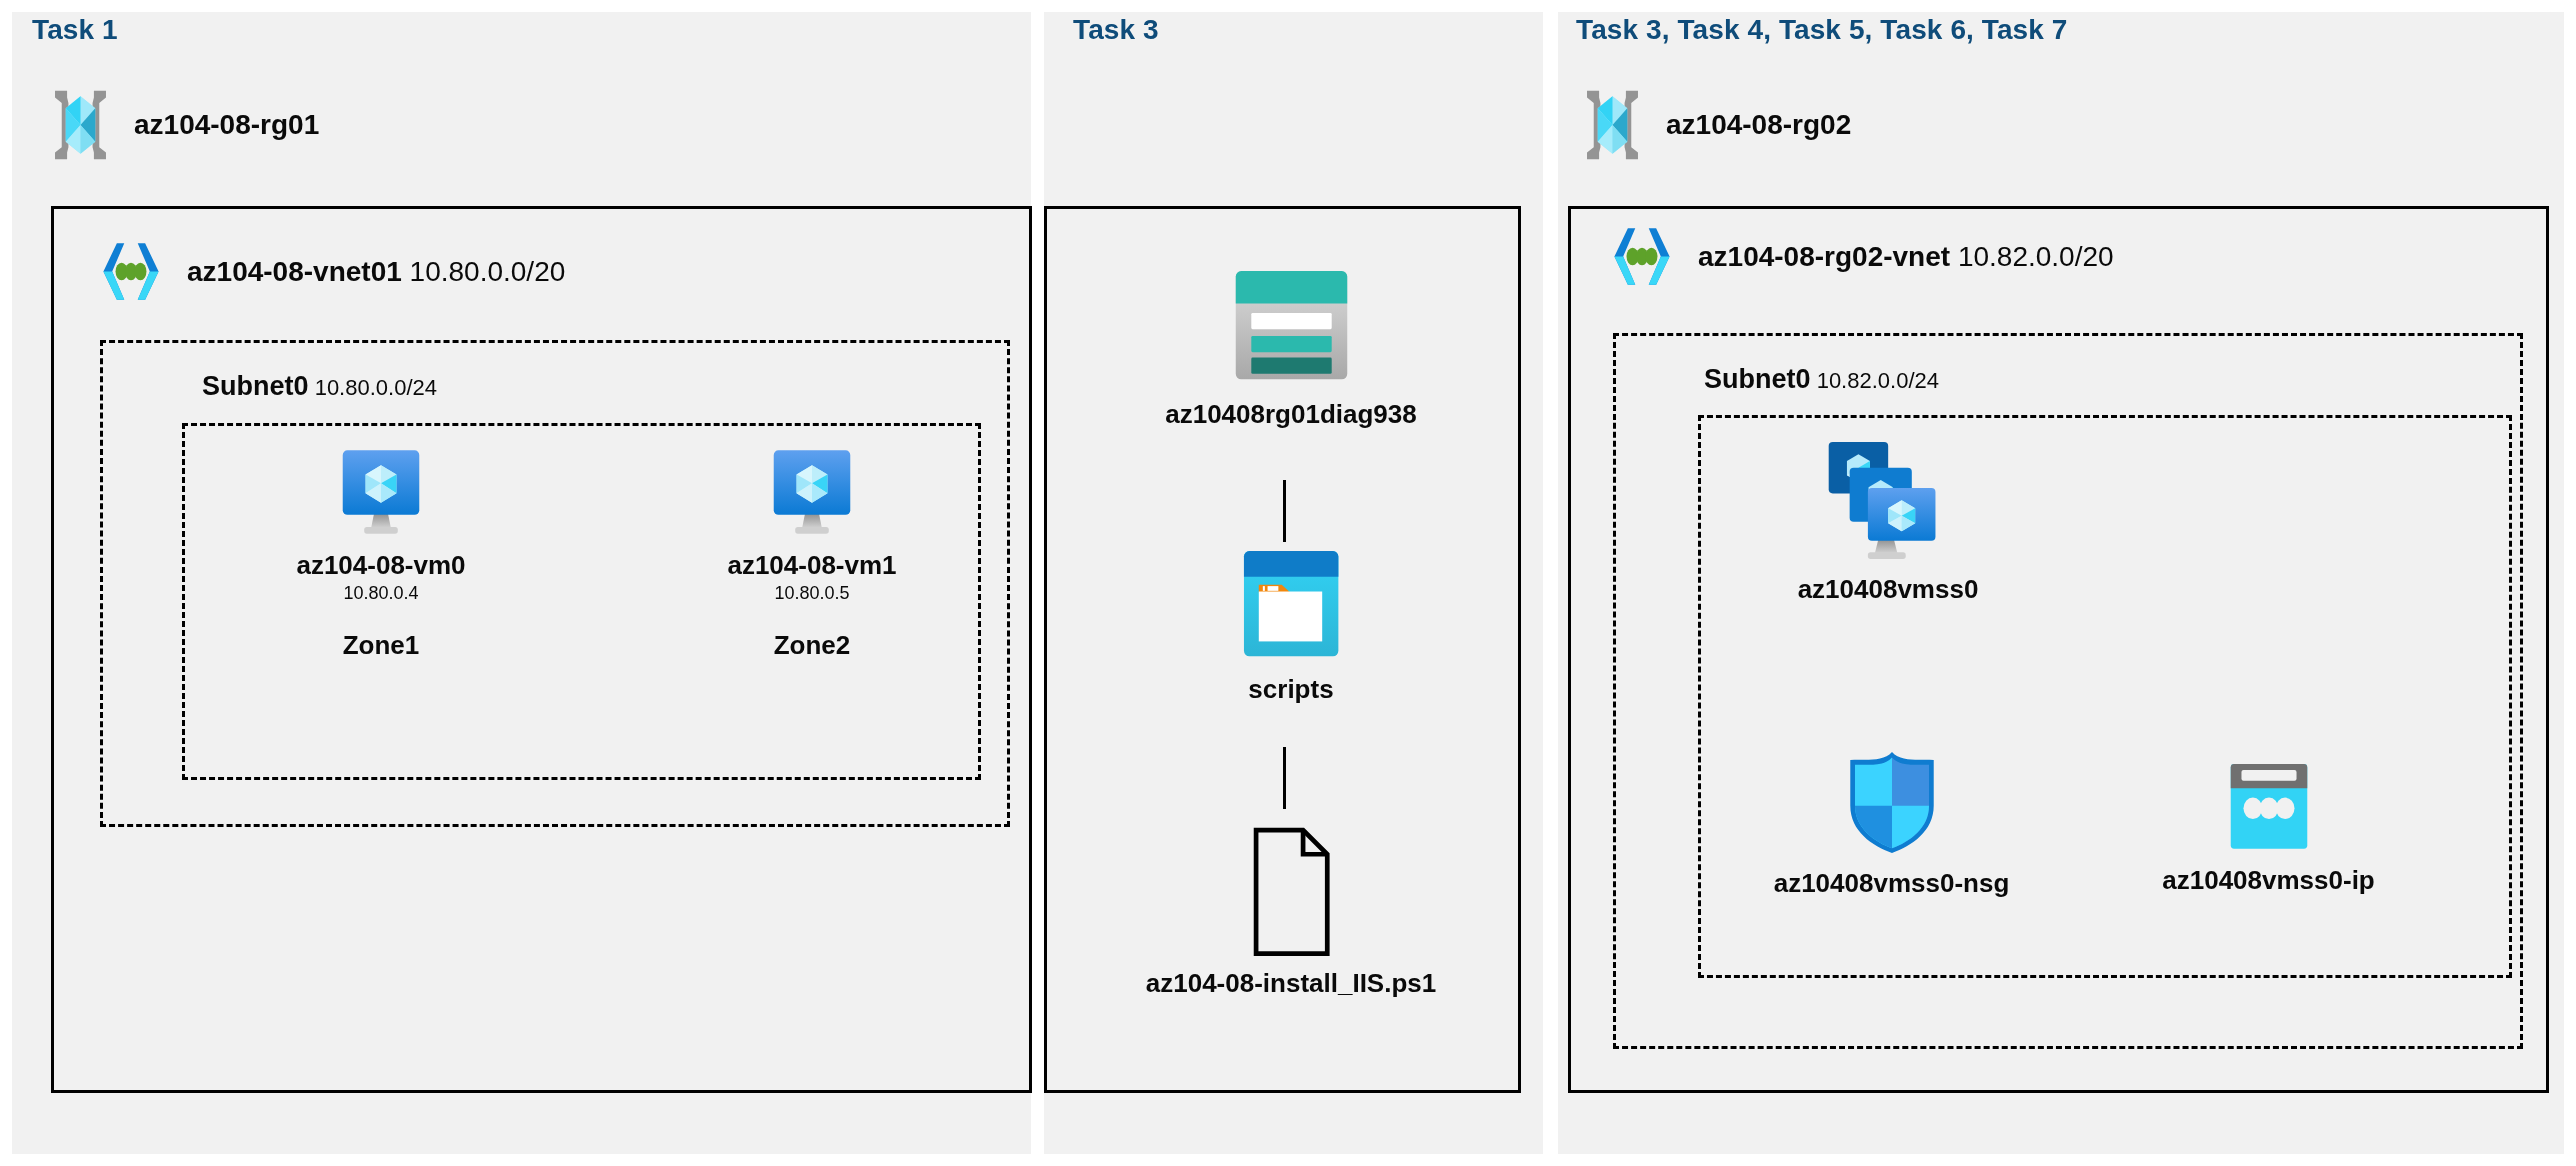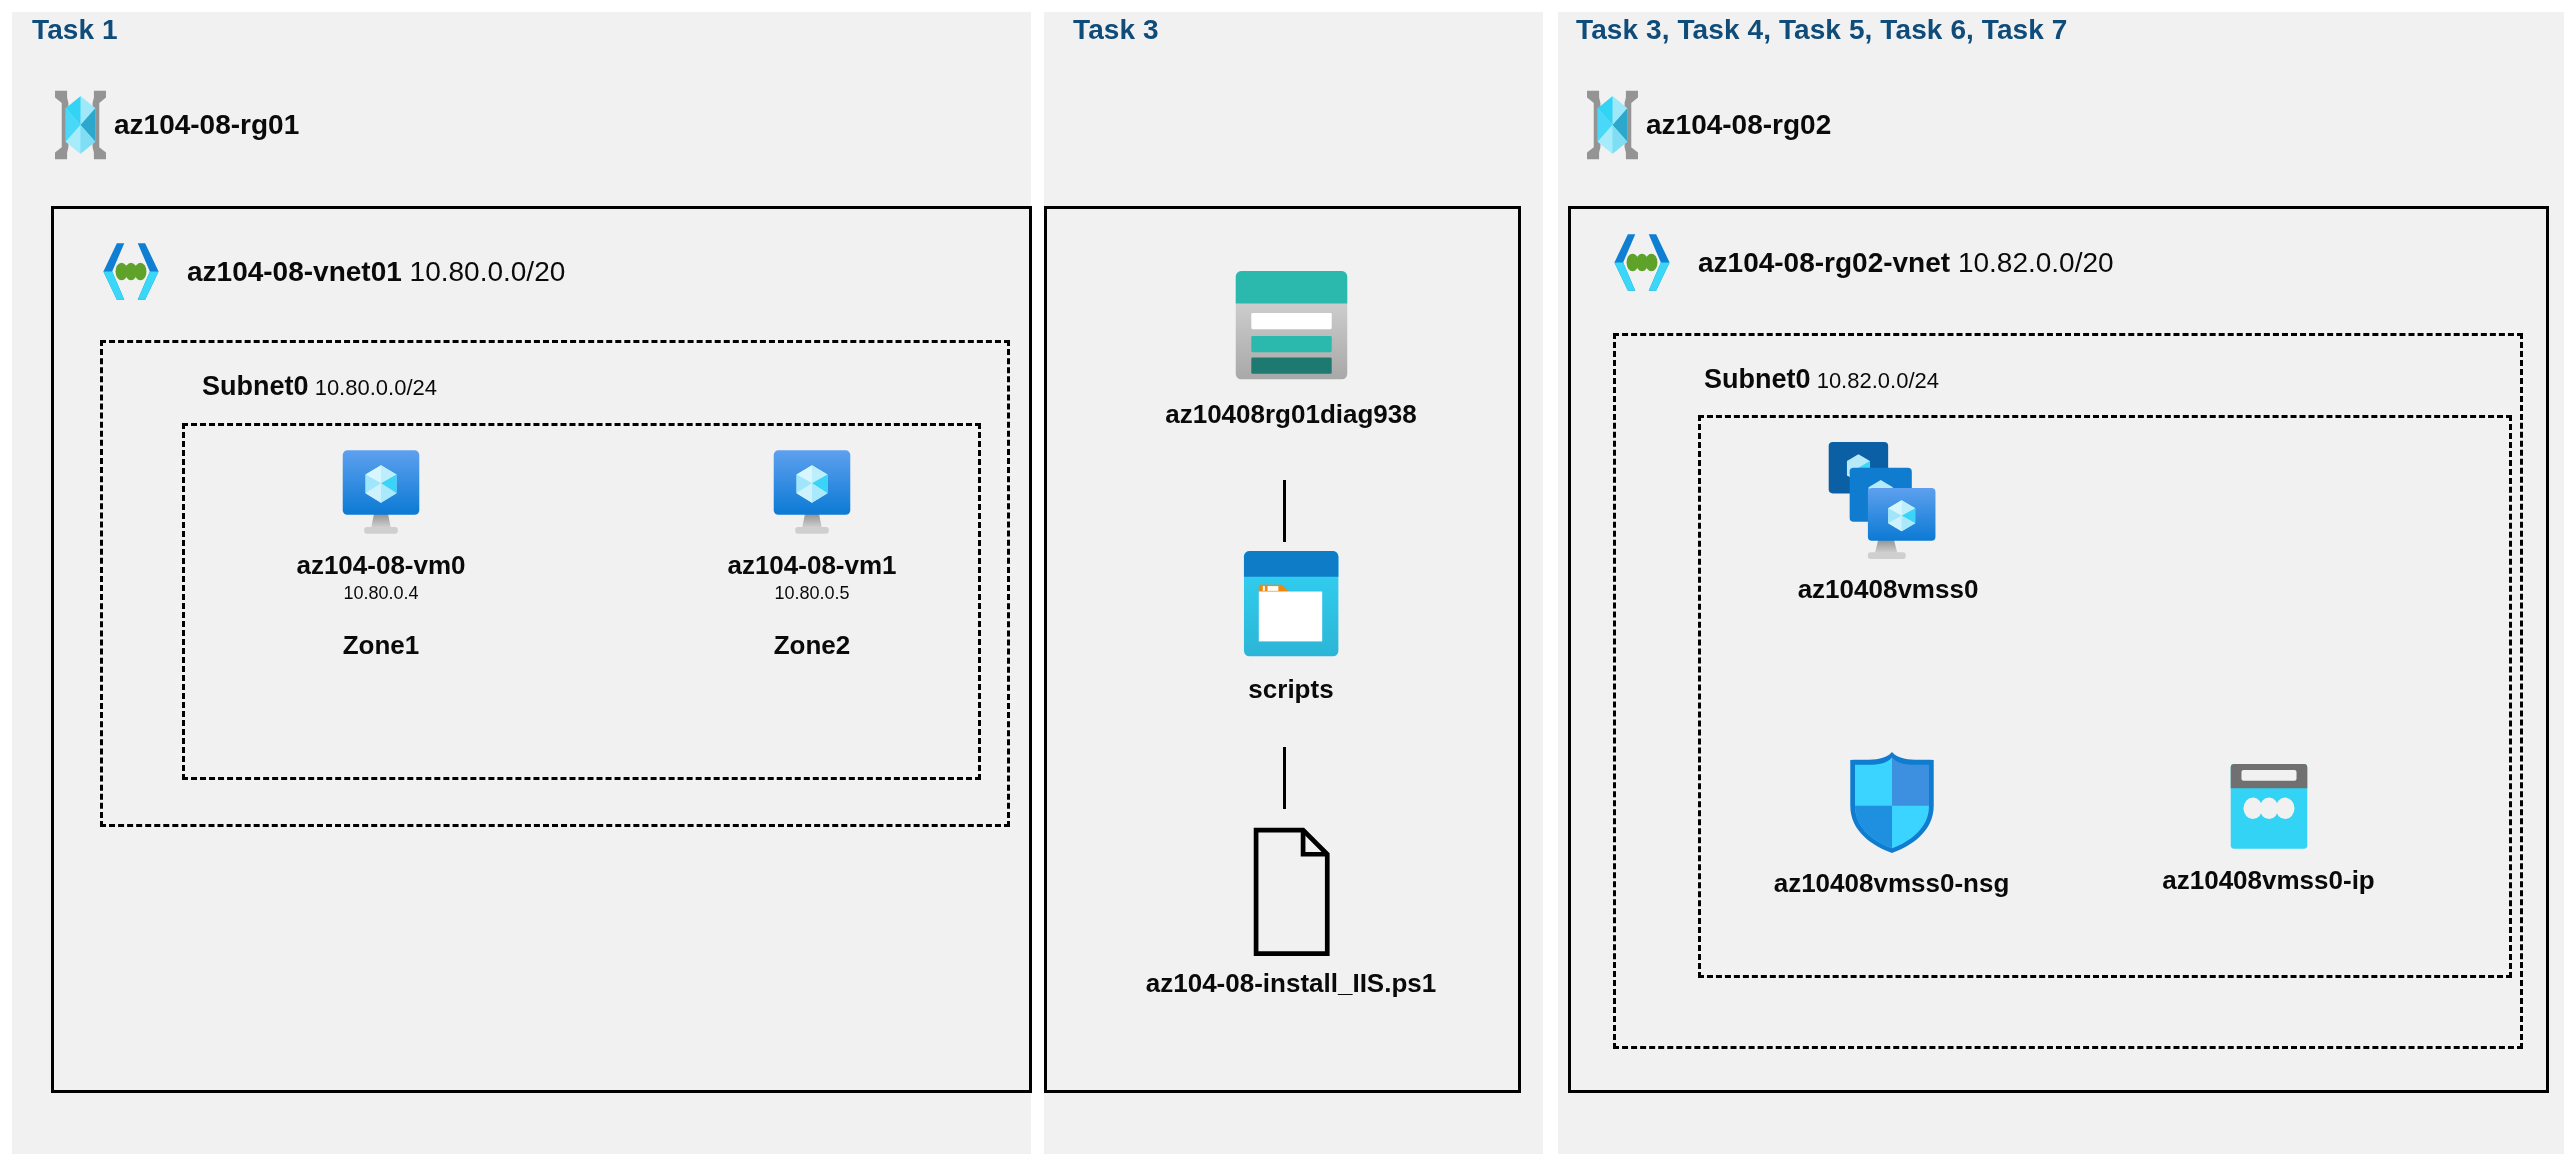--- a/index.html
+++ b/index.html
@@ -14,21 +14,21 @@
   .panel { position: absolute; background: #f1f1f1; }
   .task-title {
     position: absolute;
     font-size: 28px; font-weight: bold; color: #0f4c7a;
     letter-spacing: 0.1px; white-space: nowrap;
   }
 
   .solid-box { position: absolute; border: 3.4px solid #000000; background: transparent; }
   .dashed-box { position: absolute; border: 3.4px dashed #000000; background: transparent; }
 
-  .rg-row { position: absolute; display: flex; align-items: center; gap: 4px; }
+  .rg-row { position: absolute; display: flex; align-items: center; gap: 24px; }
   .rg-label { font-size: 28px; font-weight: bold; color: #0a0a0a; white-space: nowrap; }
 
   .vnet-row { position: absolute; display: flex; align-items: center; gap: 19px; }
   .vnet-name { font-size: 28px; font-weight: bold; color: #0a0a0a; white-space: nowrap; }
   .vnet-cidr { font-size: 28px; font-weight: normal; color: #0a0a0a; white-space: nowrap; }
 
   .subnet-label { position: absolute; white-space: nowrap; }
   .subnet-label .s-name { font-size: 27px; font-weight: bold; color: #0a0a0a; }
   .subnet-label .s-cidr { font-size: 22px; font-weight: normal; color: #0a0a0a; }
 
@@ -227,21 +227,21 @@
         <polygon points="44,55 22,30 22,80" fill="#49d8f7"></polygon>
         <polygon points="44,55 22,80 44,98" fill="#a6ecfb"></polygon>
         <polygon points="44,55 66,80 44,98" fill="#7fdef3"></polygon>
       </svg>
     </span>
     <span class="rg-label">az104-08-rg02</span>
   </div>
 
   <div class="solid-box" style="left:1568px; top:206px; width:981px; height:887px;"></div>
 
-  <div class="vnet-row" style="left:1605px; top:230px;">
+  <div class="vnet-row" style="left:1605px; top:224px;">
     <span>
       <svg width="74" height="65" viewBox="0 0 110 96">
         <path d="M34 6 L14 48 L34 90 L45 90 L27 48 L45 6 Z" fill="#0f7fd4"></path>
         <path d="M27 48 L45 90 L34 90 L14 48 Z" fill="#3ad7f7"></path>
         <path d="M76 6 L96 48 L76 90 L65 90 L83 48 L65 6 Z" fill="#0f7fd4"></path>
         <path d="M83 48 L65 90 L76 90 L96 48 Z" fill="#3ad7f7"></path>
         <ellipse cx="41" cy="48" rx="9" ry="13" fill="#5ea22a"></ellipse>
         <ellipse cx="55" cy="48" rx="9" ry="13" fill="#5ea22a"></ellipse>
         <ellipse cx="69" cy="48" rx="9" ry="13" fill="#5ea22a"></ellipse>
       </svg>

